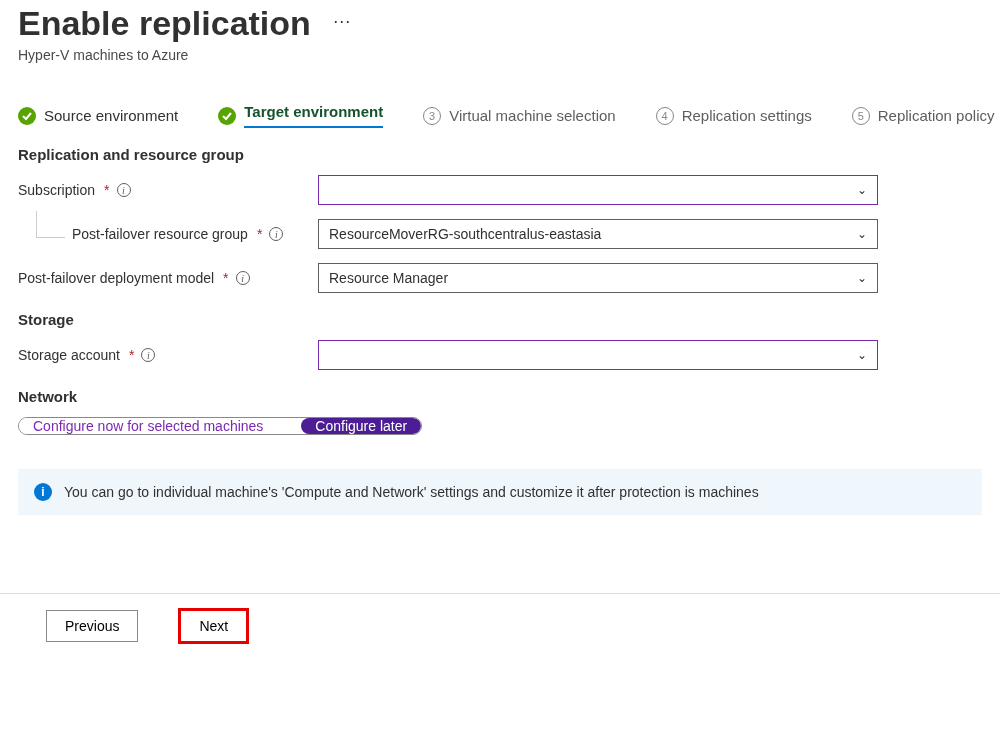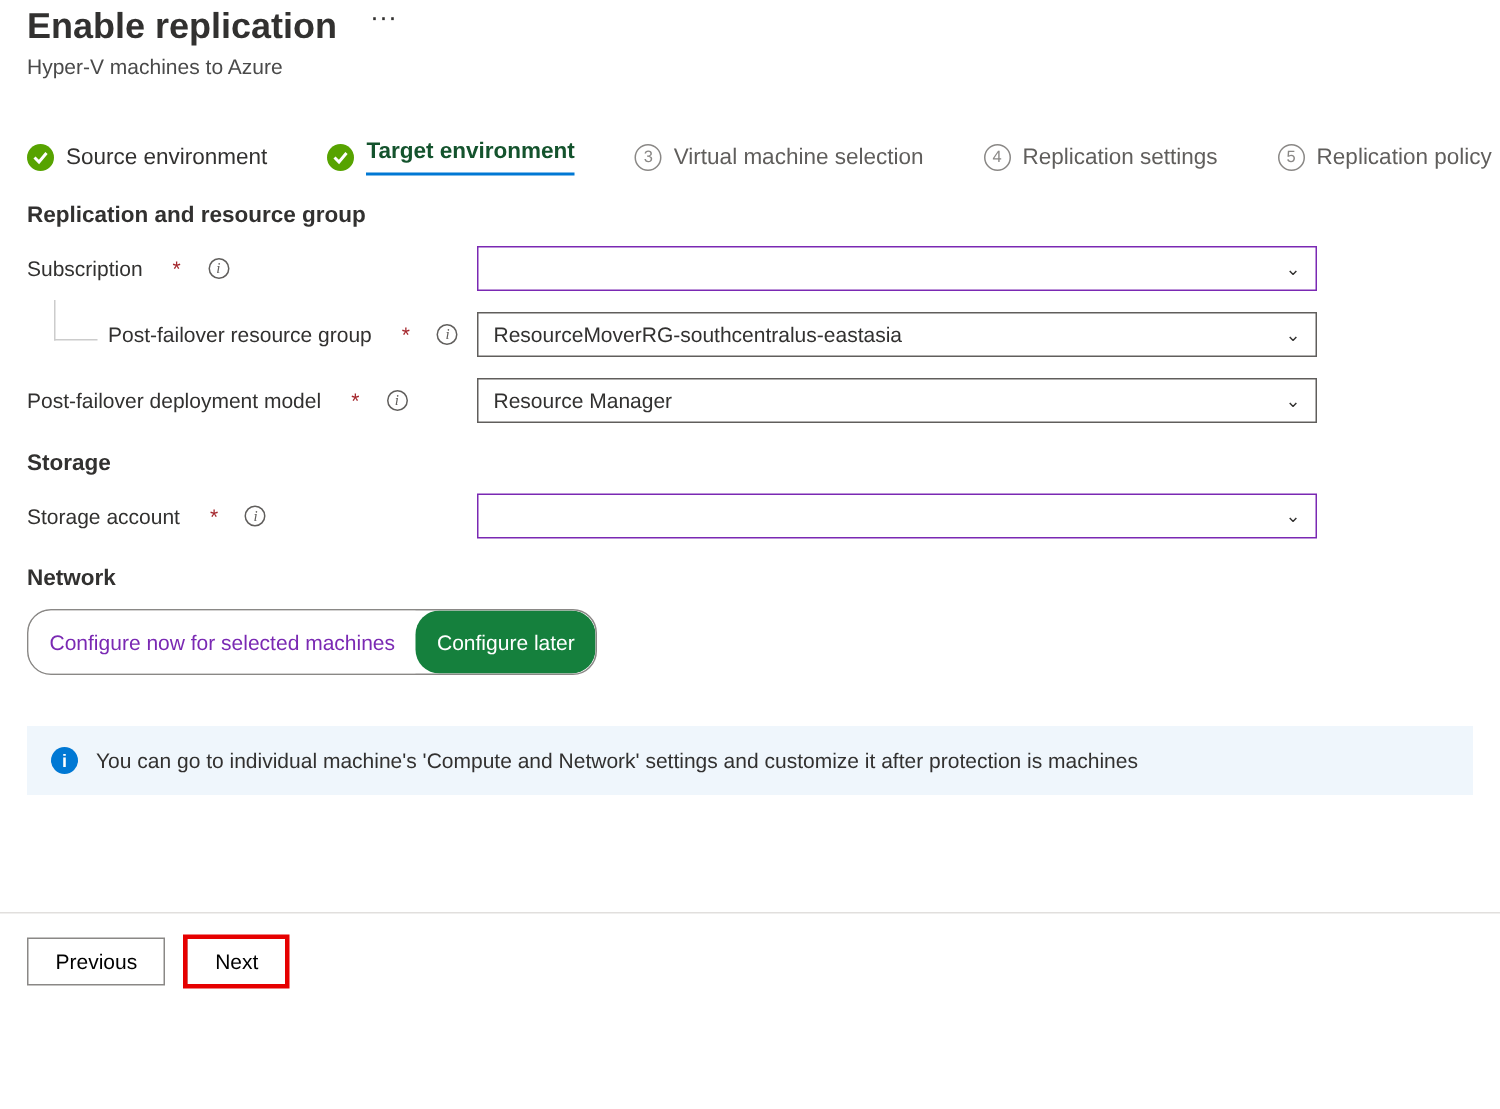--- a/index.html
+++ b/index.html
@@ -5,41 +5,41 @@
   * { box-sizing: border-box; }
   html, body {
     margin: 0; padding: 0;
     font-family: "Segoe UI", Arial, sans-serif;
     font-size: 14px;
     color: #323130;
     background: #fff;
     width: 1000px;
   }
   .container { padding: 0 18px 18px 18px; }
-  .page-title { font-size: 24px; font-weight: 600; margin: 4px 0 0 0; display:inline-block;text-align:center;}
+  .page-title { font-size: 34px; font-weight: 600; margin: 4px 0 0 0; display:inline-block;text-align:center;}
   .ellipsis-btn { display:inline-block; margin-left: 18px; color:#323130; font-size:18px; vertical-align: 8px; cursor:pointer;}
   .subtitle { font-size: 14px; color: #4a4a4a; margin-top: 4px; }
 
   .steps { display: flex; gap: 40px; margin: 40px 0 14px 0; align-items:center;}
   .step { display: flex; align-items: center; gap: 8px; font-size: 15px; color:#605e5c; white-space:nowrap;}
   .step.done { color:#323130; }
   .step.active { color:#14532d; font-weight:600; }
   .step .circle {
     width:18px;height:18px;border-radius:50%;display:inline-flex;align-items:center;justify-content:center;
     font-size:11px;
   }
   .step.done .circle { background:#57a300; }
   .step.active .circle { background:#57a300; }
   .step.pending .circle { border:1px solid #8a8886; color:#8a8886; background:transparent;}
   .step.done .circle svg, .step.active .circle svg { display:block; }
   .active-underline { border-bottom:2px solid #0078d4; padding-bottom:6px;}
 
   .section-head { font-size:15px; font-weight:600; margin: 18px 0 12px 0; }
   .form-row { display:flex; align-items:center; margin-bottom:14px; min-height:30px;}
-  .form-label { width:300px; display:flex; align-items:center; gap:18px; font-size:14px; }
+  .form-label { width:300px; display:flex; align-items:center; gap:7px; font-size:14px; }
   .form-label .req { color:#a4262c; margin-left:2px;}
   .info-icon {
     width:14px;height:14px;border:1px solid #605e5c;border-radius:50%;
     display:inline-flex;align-items:center;justify-content:center;
     font-size:10px;color:#605e5c;font-style:italic;font-family:serif;
   }
   .indent {
     padding-left:54px; position:relative;
   }
   .indent::before {
@@ -48,42 +48,42 @@
   }
   .dropdown {
     flex:0 0 560px; height:30px; border:1px solid #605e5c; background:#fff;
     display:flex; align-items:center; justify-content:space-between;
     padding:0 10px; font-size:14px; cursor:pointer;
   }
   .dropdown.purple { border-color:#7a29b3; }
   .chev { font-size:12px; color:#323130; }
 
   .toggle-pill-group {
-    display:inline-flex; border:1px solid #8a8886; border-radius:16px; overflow:hidden; height:44px;
+    display:inline-flex; border:1px solid #8a8886; border-radius:16px; overflow:hidden; height:18px;gap:24px;
   }
   .toggle-opt { display:flex; align-items:center; padding:0 14px; font-size:14px; cursor:pointer;}
   .toggle-opt.inactive { background:#fff; color:#7a29b3; }
-  .toggle-opt.active-pill { background:#15803d; color:#fff; border-radius:16px;text-align:right;}
+  .toggle-opt.active-pill { background:#4c1d95; color:#fff; border-radius:16px;text-align:right;}
 
   .info-banner {
     background:#eff6fc; display:flex; align-items:center; gap:12px;
     padding:14px 16px; margin-top:34px; font-size:14px; color:#323130;
   }
   .info-banner .info-circle {
     width:18px;height:18px;border-radius:50%;background:#0078d4;color:#fff;
     display:flex;align-items:center;justify-content:center;font-size:12px;font-weight:700;
   }
 
   .footer-bar {
     border-top:1px solid #e1dfdd; margin-top:60px;
     padding:16px 18px; display:flex; gap:14px;
   }
   .btn {
     height:32px; padding:0 18px; background:#fff; border:1px solid #8a8886;
-    font-size:14px; cursor:pointer; display:inline-flex; align-items:center;
+    font-size:14px; cursor:pointer; display:inline-flex; align-items:center;margin-left:28px;
   }
   .btn.highlight { outline:3px solid #e60000; outline-offset:-1px;}
 
 </style>
 </head>
 <body>
 
 <div class="container">
   <div>
     <span class="page-title">Enable replication</span>

